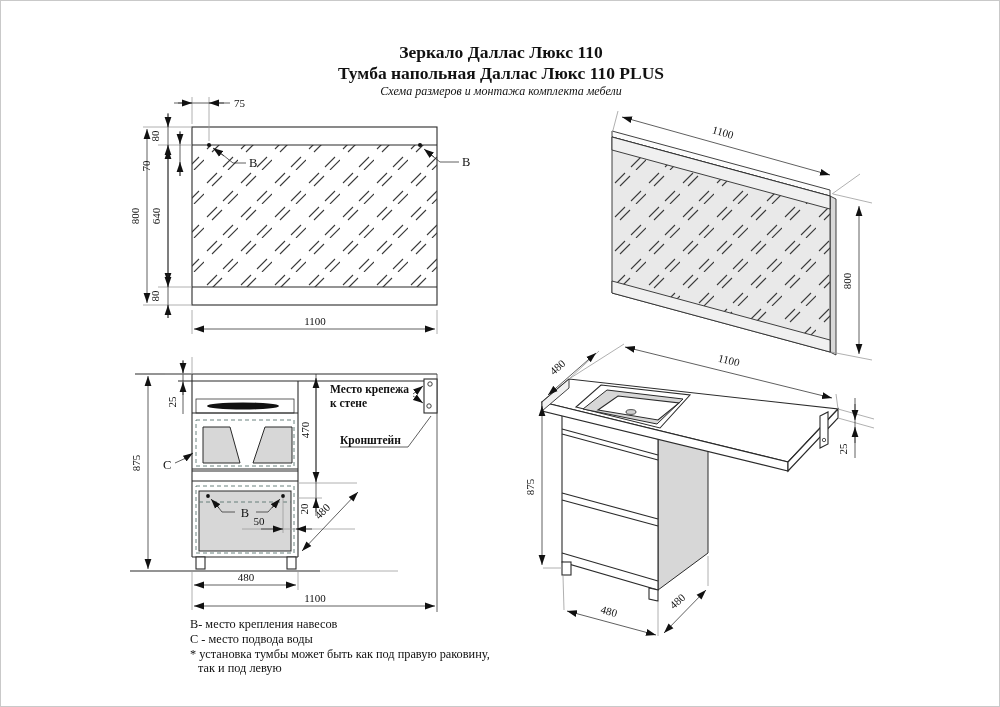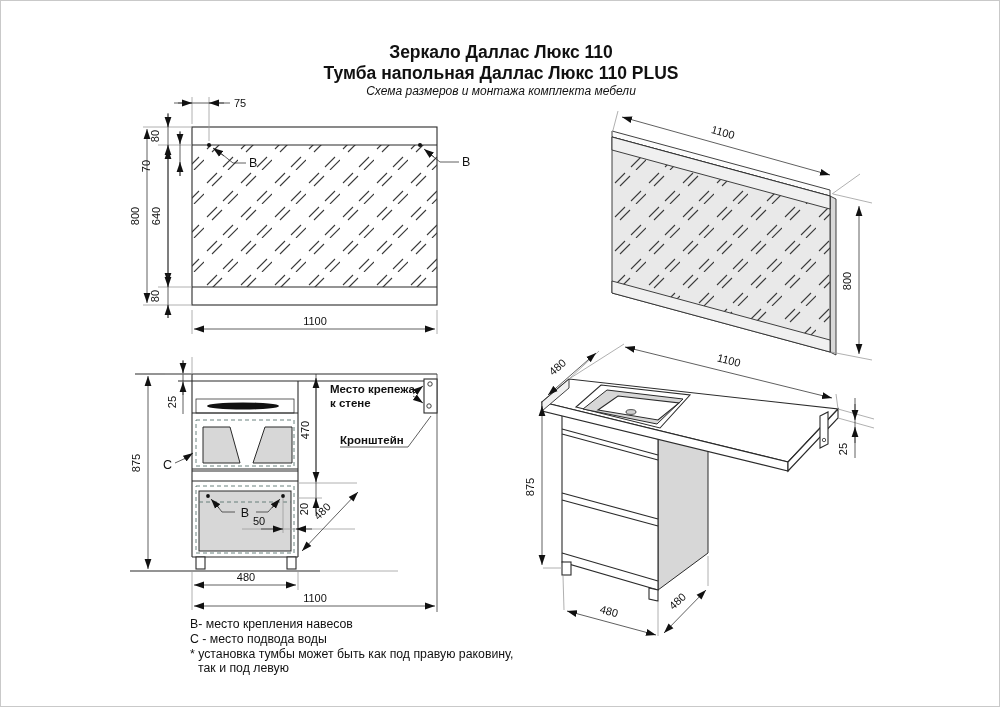--- a/index.html
+++ b/index.html
@@ -1,17 +1,17 @@
 <!DOCTYPE html>
 <html><head>
 <meta charset="utf-8">
 <style>
   html,body{margin:0;padding:0;background:#888;}
   .page{position:relative;width:1000px;height:707px;background:#fff;overflow:hidden;
-        font-family:Liberation Sans, sans-serif;}
+        font-family:Liberation Serif, serif;}
   svg{display:block;}
   .ln{stroke:#2b2b2b;stroke-width:1.1;fill:none;}
   .tn{stroke:#2b2b2b;stroke-width:.75;fill:none;}
   .gy{stroke:#9c9c9c;stroke-width:.8;fill:none;}
   .dsh{stroke:#5a7470;stroke-width:.9;fill:none;stroke-dasharray:4 3;}
   .wh{fill:#ffffff;stroke:#2b2b2b;stroke-width:1.1;}
   .sh{fill:#d7d7d7;stroke:#2b2b2b;stroke-width:1;}
   .fr{fill:#f0f0f0;stroke:#2b2b2b;stroke-width:.9;}
   .gl{fill:#e9e9e9;stroke:#2b2b2b;stroke-width:.9;}
   .dot{fill:#111;stroke:none;}

